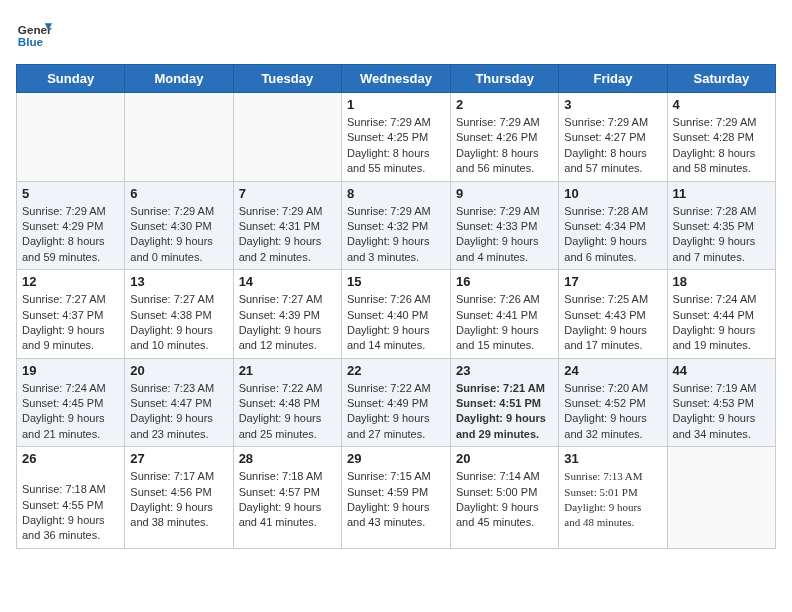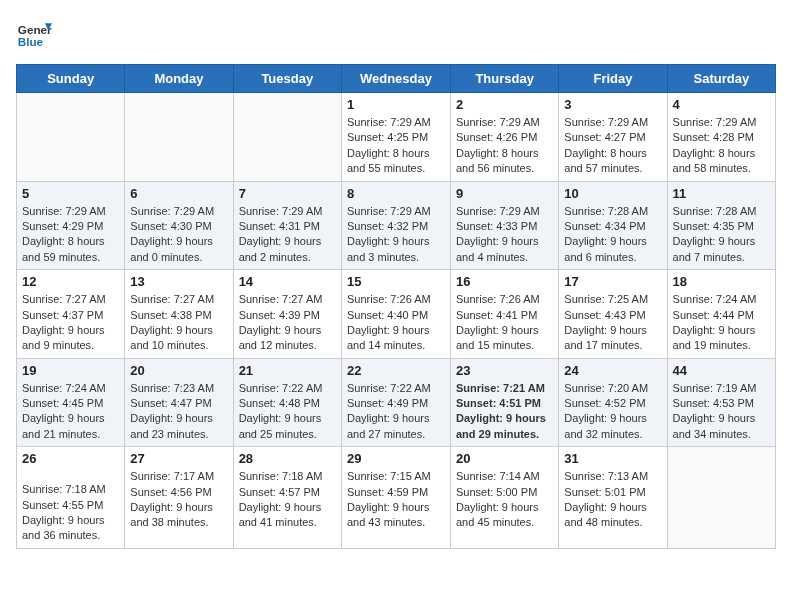--- a/index.html
+++ b/index.html
@@ -326,21 +326,21 @@
         </td>
         <td>
           <div class="day-number">20</div>
           <div class="day-info" style="white-space: pre-line;">Sunrise: 7:14 AM
 Sunset: 5:00 PM
 Daylight: 9 hours
 and 45 minutes.</div>
         </td>
         <td>
           <div class="day-number">31</div>
-          <div class="day-info" style="white-space: pre-line;">Sunrise: 7:13 AM
+          <div class="day-info" style="white-space: pre-line; font-family: Liberation Serif, serif;">Sunrise: 7:13 AM
 Sunset: 5:01 PM
 Daylight: 9 hours
 and 48 minutes.</div>
         </td>
         <td class="empty"></td>
       </tr>
     </tbody>
 </table>
 
 </body></html>

